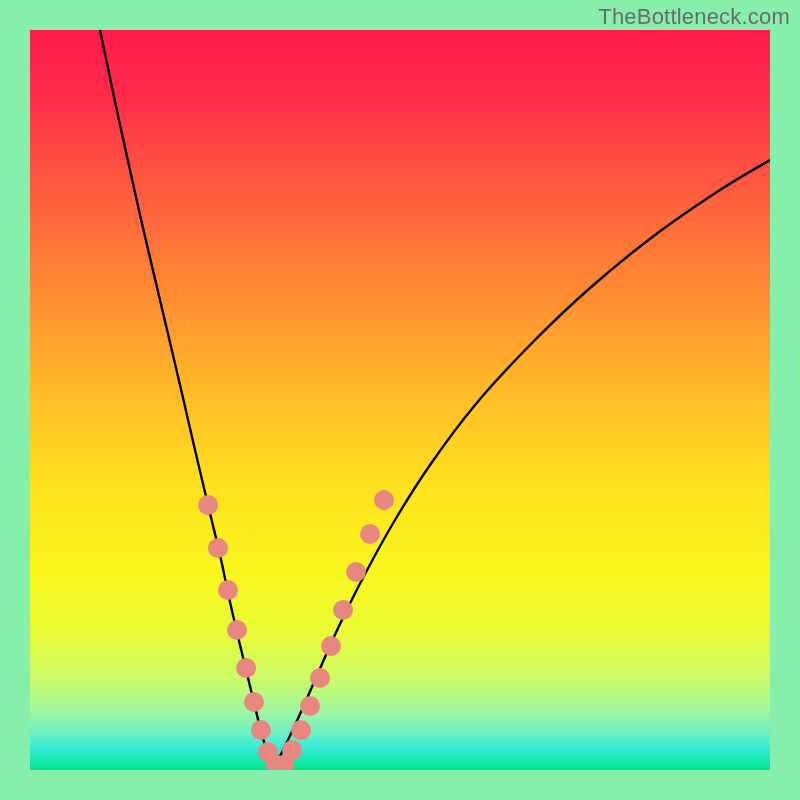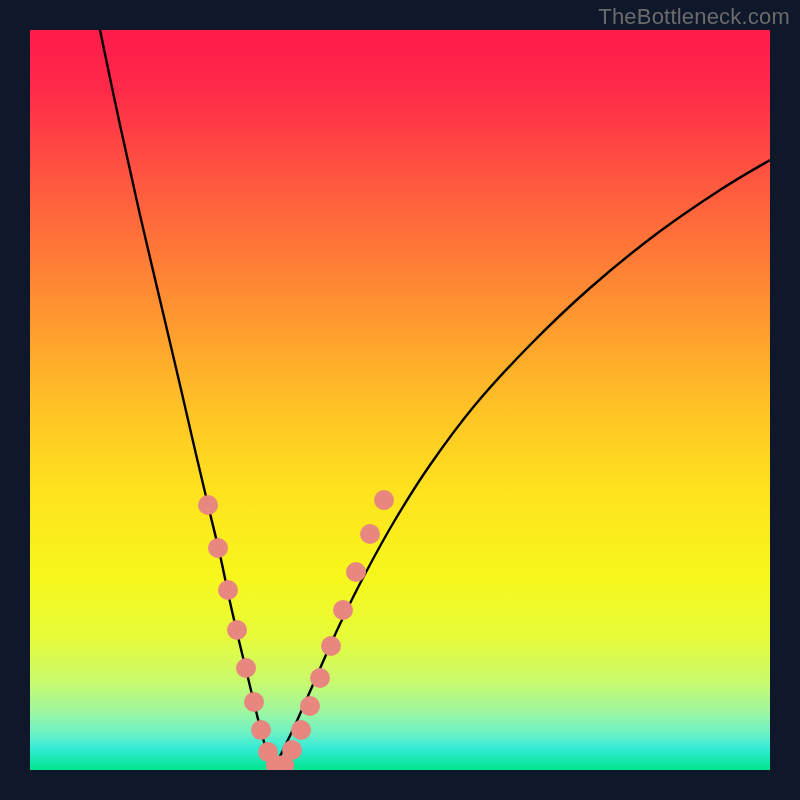--- a/index.html
+++ b/index.html
@@ -7,21 +7,21 @@
     padding: 0;
     width: 800px;
     height: 800px;
     overflow: hidden;
     background: #000;
     font-family: Arial, Helvetica, sans-serif;
   }
   .frame {
     position: absolute;
     inset: 0;
-    background: #0f172a;
+    background: #86efac;
   }
   .plot {
     position: absolute;
     left: 30px;
     top: 30px;
     width: 740px;
     height: 740px;
     overflow: hidden;
   }
   .gradient {

